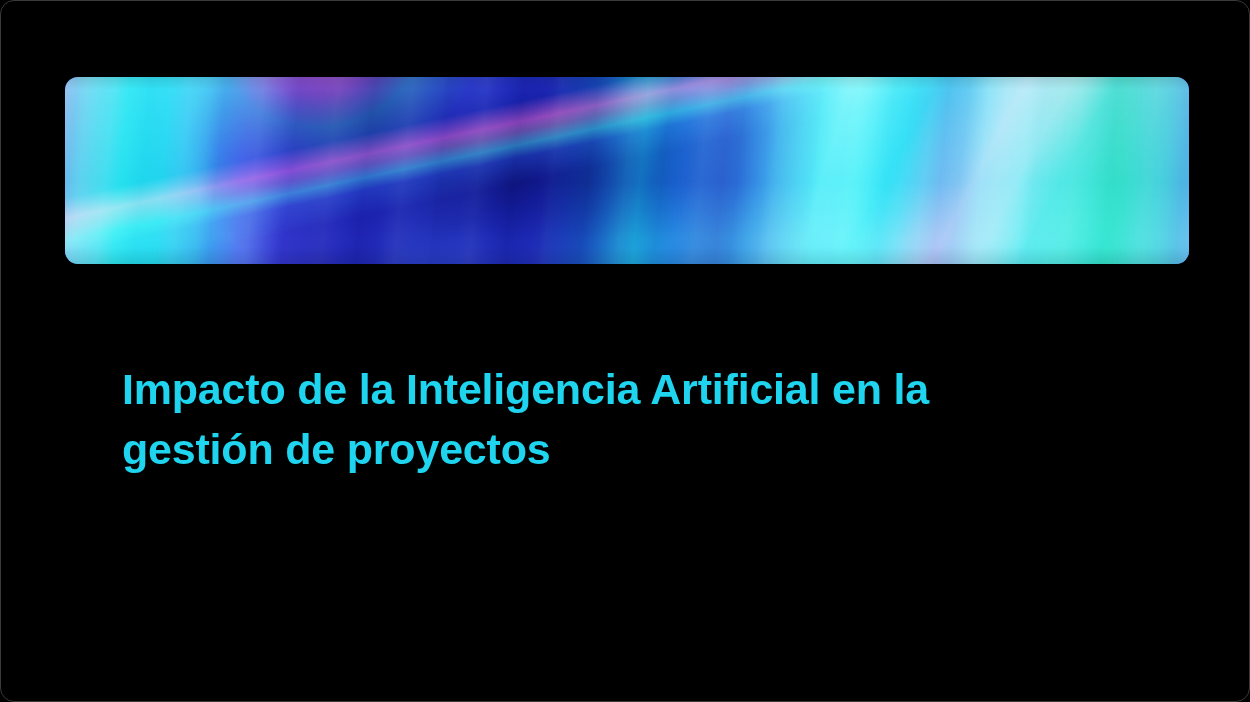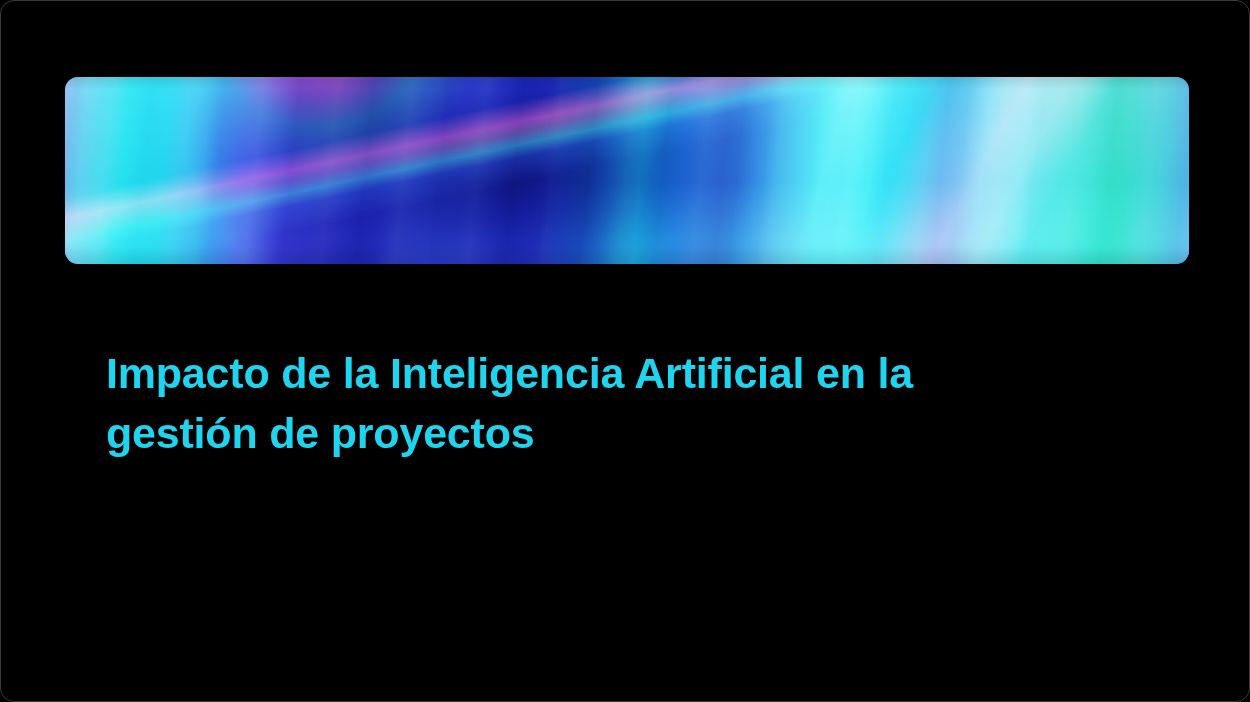--- a/index.html
+++ b/index.html
@@ -195,21 +195,21 @@
       rgba(0,0,0,0.00) 84%,
       rgba(0,0,0,0.22) 100%);
   }
 
   
   .title {
     position: absolute;
     left: 105px;
     top: 342px;
     width: 990px;
-    margin: 0;
+    margin: 16px;
     color: #1ed4ee;
     font-family: "Liberation Sans", sans-serif;
     font-weight: bold;
     font-size: 43px;
     line-height: 60px;
     letter-spacing: -0.2px;
     white-space: pre-line;
   }
 </style>
 </head>

